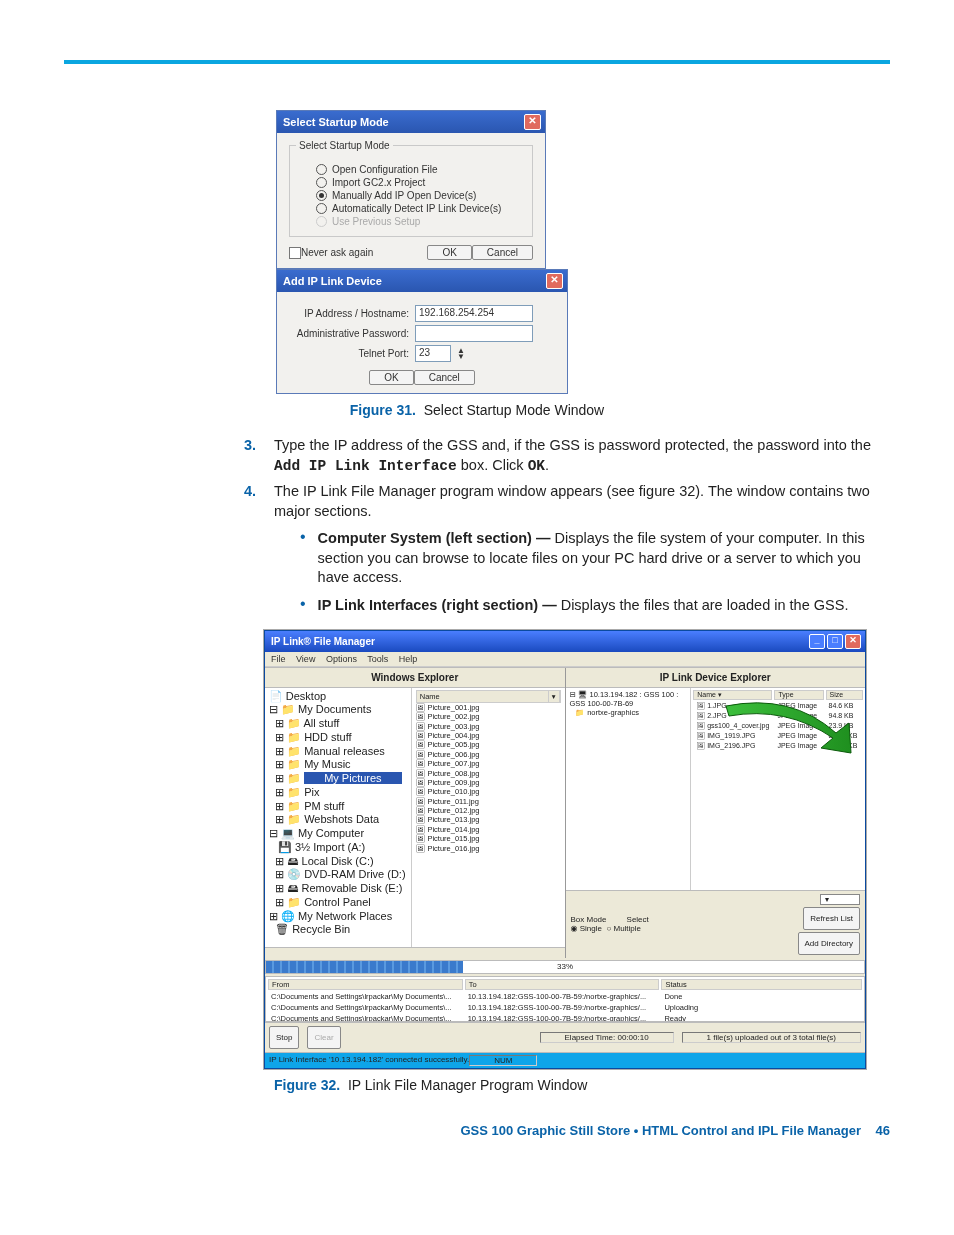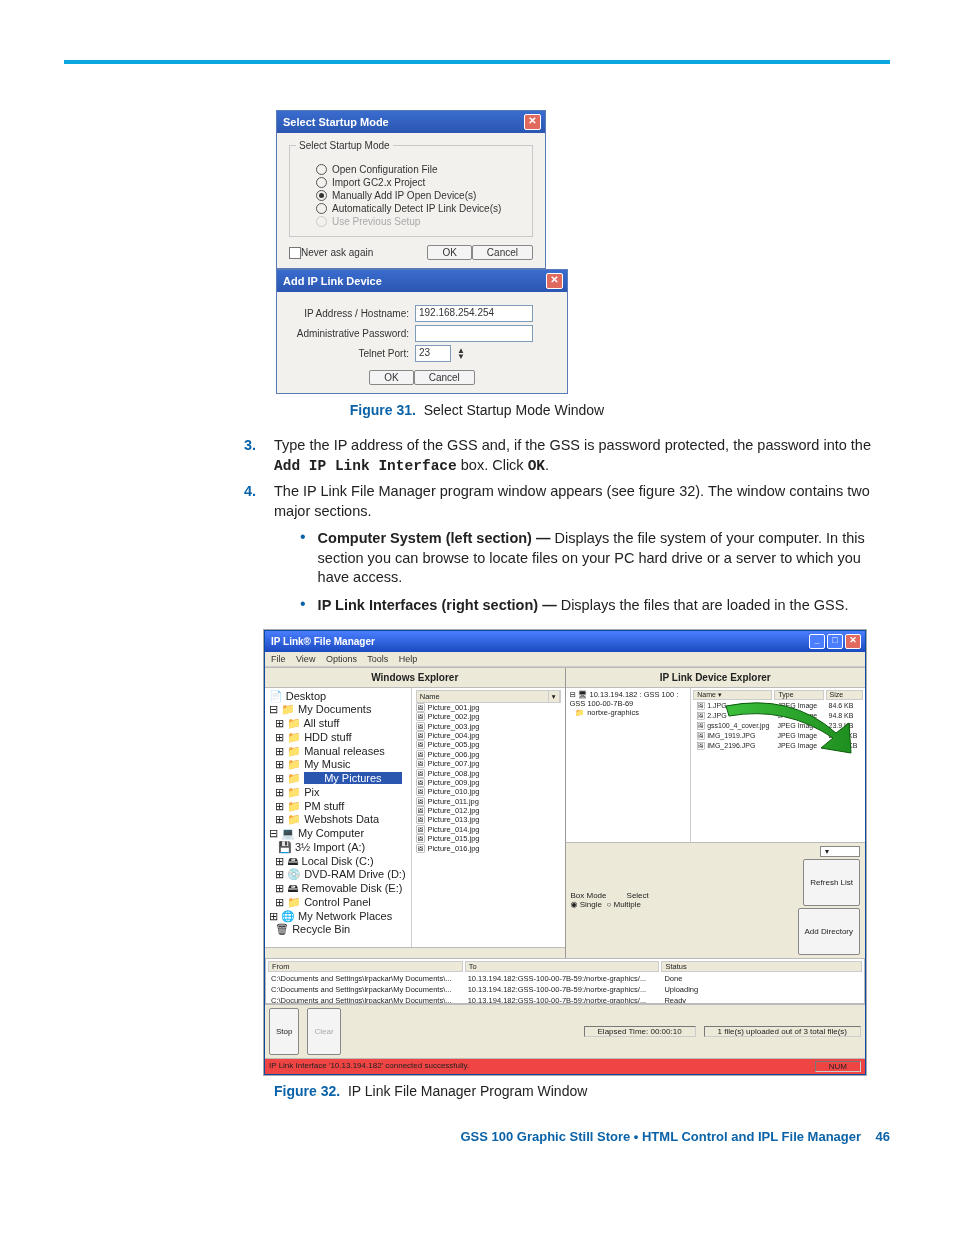--- a/index.html
+++ b/index.html
@@ -291,21 +291,21 @@
     display: flex;
     align-items: center;
     justify-content: space-between;
     font-size: 8px;
     background: #ece9d8;
   }
   .smbtn {
     border: 1px solid #888;
     background: #f4f4f4;
     font-size: 8px;
-    padding: 18px 6px;
+    padding: 6px 6px;
     border-radius: 2px;
   }
   .progress {
     height: 12px;
     background: #fff;
     border: 1px solid #bbb;
     position: relative;
     margin: 2px 0;
   }
   .progress-fill {
@@ -332,29 +332,29 @@
   .xferlist th {
     background: #ece9d8;
     border: 1px solid #ccc;
     text-align: left;
     font-weight: normal;
     padding: 0 3px;
   }
   .xferlist td { padding: 0 3px; white-space: nowrap; }
   .statusbar {
     display: flex;
-    justify-content: space-between;
+    justify-content: flex-start;
     font-size: 8px;
     padding: 2px 4px;
     border-top: 1px solid #bbb;
-    background: #ef4444;
+    background: #0ea5e9;
   }
   .sb-box {
     border: 1px inset #ccc;
-    padding: 0 13px;
+    padding: 0 24px;
   }
 
   .footer {
     margin-top: 30px;
     text-align: right;
     font-size: 13px;
   }
   .footer b { color: #0a63a8; }
 </style>
 </head>
@@ -586,20 +586,24 @@
           </div>
           <div style="display:flex;flex-direction:column;gap:2px;align-items:flex-end">
             <span style="border:1px solid #888;background:#fff;padding:0 30px 0 4px;font-size:8px">▾</span>
             <span class="smbtn">Refresh List</span>
             <span class="smbtn">Add Directory</span>
           </div>
         </div>
       </div>
     </div>
 
+    <div class="progress">
+      <div class="progress-fill"></div>
+      <div class="progress-label">33%</div>
+    </div>
 
     <div class="xferlist">
       <table>
         <tbody>
             <tr>
               <th style="width:33%">From</th>
               <th style="width:33%">To</th>
               <th>Status</th>
             </tr>
         <tr>

